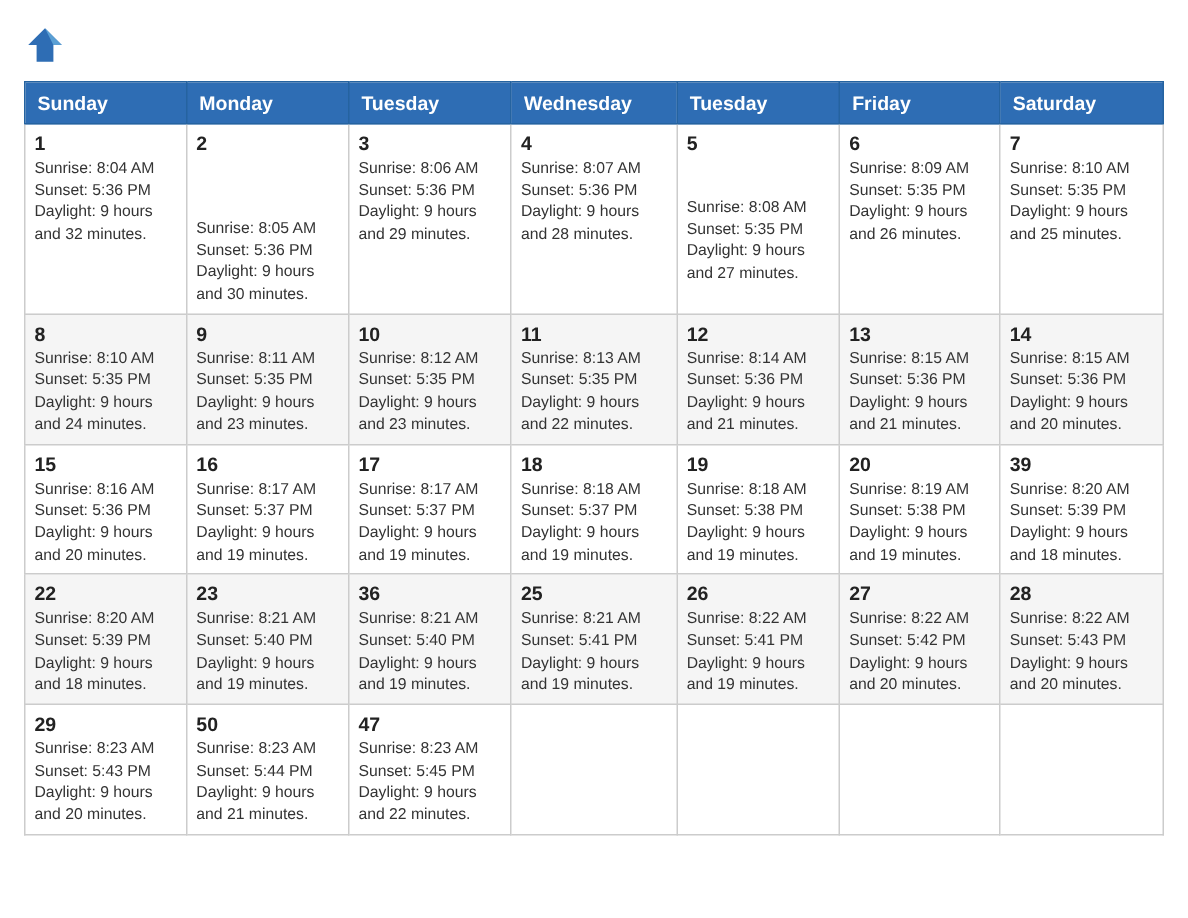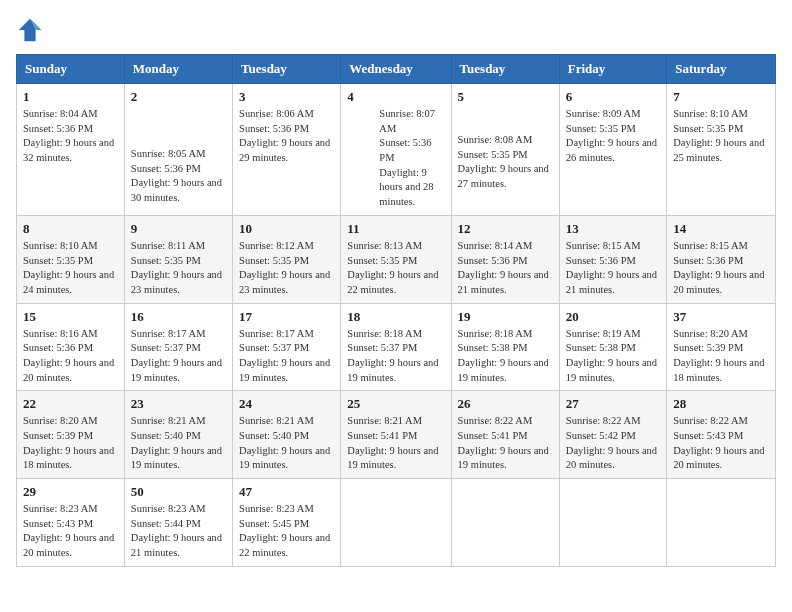--- a/index.html
+++ b/index.html
@@ -7,21 +7,20 @@
       font-family: Arial, sans-serif;
       background: #fff;
       width: 792px;
       min-height: 612px;
       padding: 0;
     }
     .page {
       width: 792px;
       background: #fff;
       padding: 16px 16px 16px 16px;
-      font-family: Liberation Serif, serif;
     }
     .header {
       display: flex;
       justify-content: space-between;
       align-items: flex-start;
       margin-bottom: 10px;
     }
     .logo {
       display: flex;
       align-items: center;
@@ -147,21 +146,21 @@
 Daylight: 9 hours and 30 minutes.</div>
           </td>
           <td>
             <span class="day-num">3</span>
             <div class="day-detail" style="white-space: pre-line;">Sunrise: 8:06 AM
 Sunset: 5:36 PM
 Daylight: 9 hours and 29 minutes.</div>
           </td>
           <td>
             <span class="day-num">4</span>
-            <div class="day-detail" style="white-space: pre-line; margin-left: 32px;">Sunrise: 8:07 AM
+            <div class="day-detail" style="white-space: pre-line;">Sunrise: 8:07 AM
 Sunset: 5:36 PM
 Daylight: 9 hours and 28 minutes.</div>
           </td>
           <td>
             <span class="day-num">5</span>
             <div class="day-detail" style="white-space: pre-line; margin-top: 28px;">Sunrise: 8:08 AM
 Sunset: 5:35 PM
 Daylight: 9 hours and 27 minutes.</div>
           </td>
           <td>
@@ -252,41 +251,41 @@
 Sunset: 5:38 PM
 Daylight: 9 hours and 19 minutes.</div>
           </td>
           <td>
             <span class="day-num">20</span>
             <div class="day-detail" style="white-space: pre-line;">Sunrise: 8:19 AM
 Sunset: 5:38 PM
 Daylight: 9 hours and 19 minutes.</div>
           </td>
           <td>
-            <span class="day-num">37</span>
+            <span class="day-num">39</span>
             <div class="day-detail" style="white-space: pre-line;">Sunrise: 8:20 AM
 Sunset: 5:39 PM
 Daylight: 9 hours and 18 minutes.</div>
           </td>
         </tr>
         <tr>
           <td>
             <span class="day-num">22</span>
             <div class="day-detail" style="white-space: pre-line;">Sunrise: 8:20 AM
 Sunset: 5:39 PM
 Daylight: 9 hours and 18 minutes.</div>
           </td>
           <td>
             <span class="day-num">23</span>
             <div class="day-detail" style="white-space: pre-line;">Sunrise: 8:21 AM
 Sunset: 5:40 PM
 Daylight: 9 hours and 19 minutes.</div>
           </td>
           <td>
-            <span class="day-num">24</span>
+            <span class="day-num">36</span>
             <div class="day-detail" style="white-space: pre-line;">Sunrise: 8:21 AM
 Sunset: 5:40 PM
 Daylight: 9 hours and 19 minutes.</div>
           </td>
           <td>
             <span class="day-num">25</span>
             <div class="day-detail" style="white-space: pre-line;">Sunrise: 8:21 AM
 Sunset: 5:41 PM
 Daylight: 9 hours and 19 minutes.</div>
           </td>

